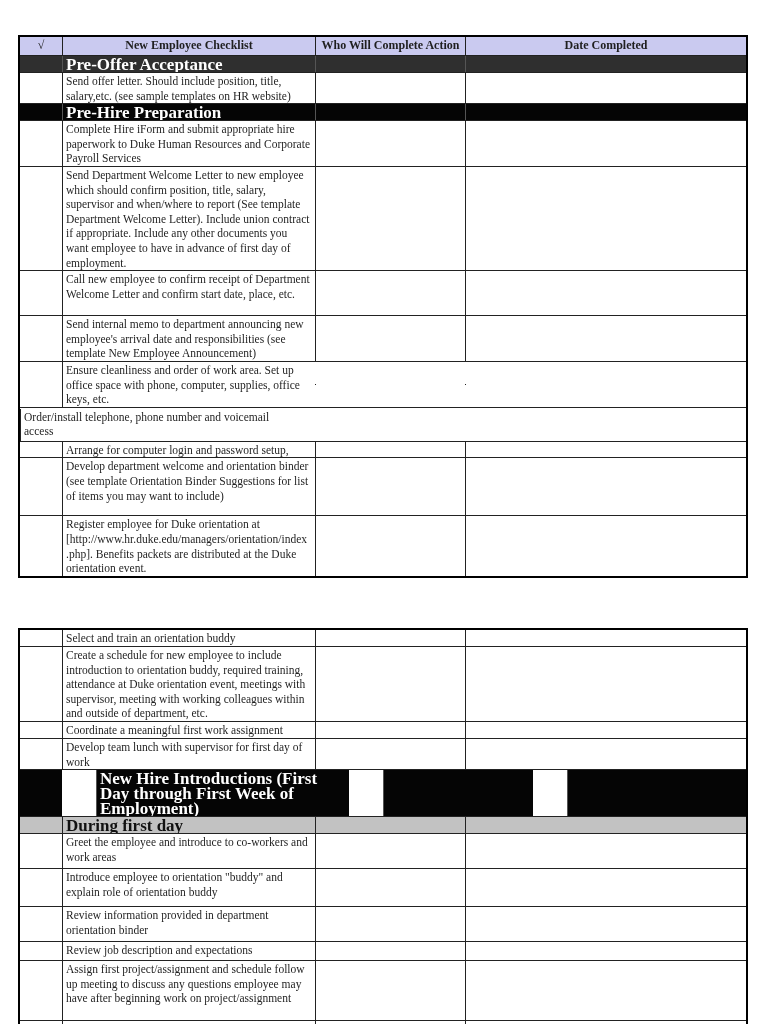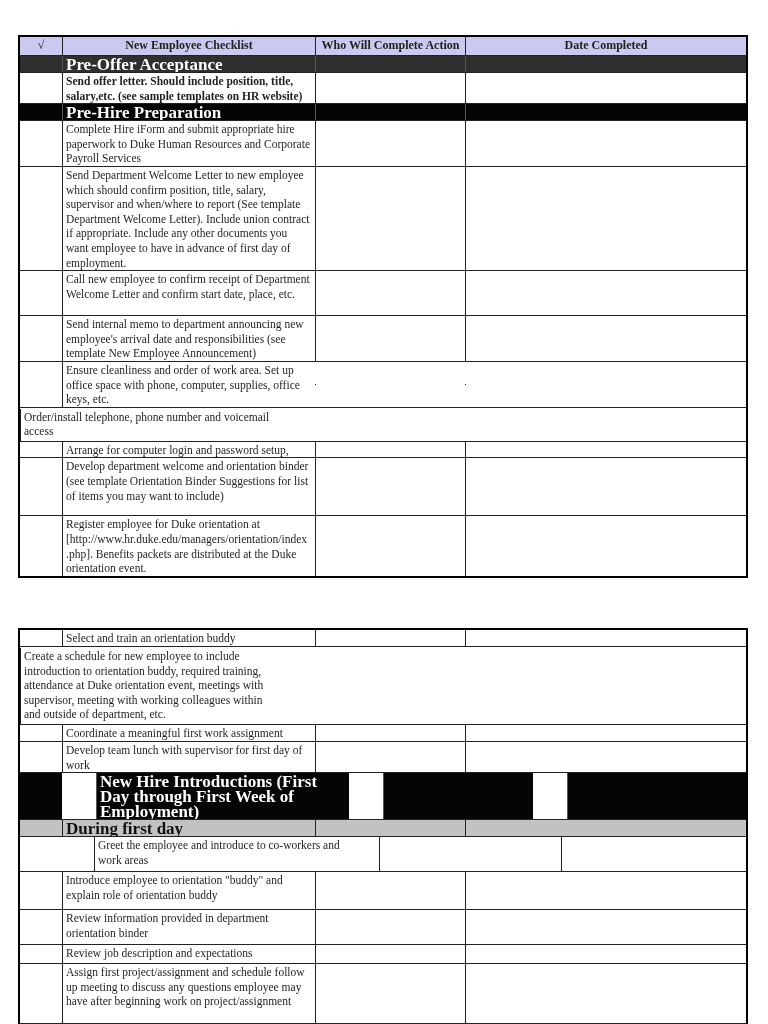--- a/index.html
+++ b/index.html
@@ -83,21 +83,21 @@
       <div class="cell c-who">Who Will Complete Action</div>
       <div class="cell c-date">Date Completed</div>
     </div>
 
   <div class="row section dark" style="min-height: 16px;">
         <div class="cell c-check"></div>
         <div class="cell c-task">Pre-Offer Acceptance</div>
         <div class="cell c-who"></div>
         <div class="cell c-date"></div>
       </div>
-      <div class="row item" style="min-height: 28px; font-weight: bold;">
+      <div class="row item" style="min-height: 28px;">
         <div class="cell c-check"></div>
         <div class="cell c-task">Send offer letter. Should include position, title, salary,etc. (see sample templates on HR website)</div>
         <div class="cell c-who"></div>
         <div class="cell c-date"></div>
       </div>
       <div class="row section black" style="min-height: 16px;">
         <div class="cell c-check"></div>
         <div class="cell c-task">Pre-Hire Preparation</div>
         <div class="cell c-who"></div>
         <div class="cell c-date"></div>
@@ -159,21 +159,21 @@
     </div>
 
   <div class="doc-table" id="table2">
 
   <div class="row item" style="min-height: 16px;">
         <div class="cell c-check"></div>
         <div class="cell c-task">Select and train an orientation buddy</div>
         <div class="cell c-who"></div>
         <div class="cell c-date"></div>
       </div>
-      <div class="row item" style="min-height: 72px; flex-direction: column;">
+      <div class="row item" style="min-height: 72px;">
         <div class="cell c-check"></div>
         <div class="cell c-task">Create a schedule for new employee to include introduction to orientation buddy, required training, attendance at Duke orientation event, meetings with supervisor, meeting with working colleagues within and outside of department, etc.</div>
         <div class="cell c-who"></div>
         <div class="cell c-date"></div>
       </div>
       <div class="row item" style="min-height: 16px;">
         <div class="cell c-check"></div>
         <div class="cell c-task">Coordinate a meaningful first work assignment</div>
         <div class="cell c-who"></div>
         <div class="cell c-date"></div>
@@ -189,21 +189,21 @@
         <div class="cell c-task">New Hire Introductions (First Day through First Week of Employment)</div>
         <div class="cell c-who"></div>
         <div class="cell c-date"></div>
       </div>
       <div class="row section silver" style="min-height: 13px;">
         <div class="cell c-check"></div>
         <div class="cell c-task">During first day</div>
         <div class="cell c-who"></div>
         <div class="cell c-date"></div>
       </div>
-      <div class="row item" style="min-height: 34px; gap: 32px;">
+      <div class="row item" style="min-height: 34px;">
         <div class="cell c-check"></div>
         <div class="cell c-task">Greet the employee and introduce to co-workers and work areas</div>
         <div class="cell c-who"></div>
         <div class="cell c-date"></div>
       </div>
       <div class="row item" style="min-height: 37px;">
         <div class="cell c-check"></div>
         <div class="cell c-task">Introduce employee to orientation "buddy" and explain role of orientation buddy</div>
         <div class="cell c-who"></div>
         <div class="cell c-date"></div>

